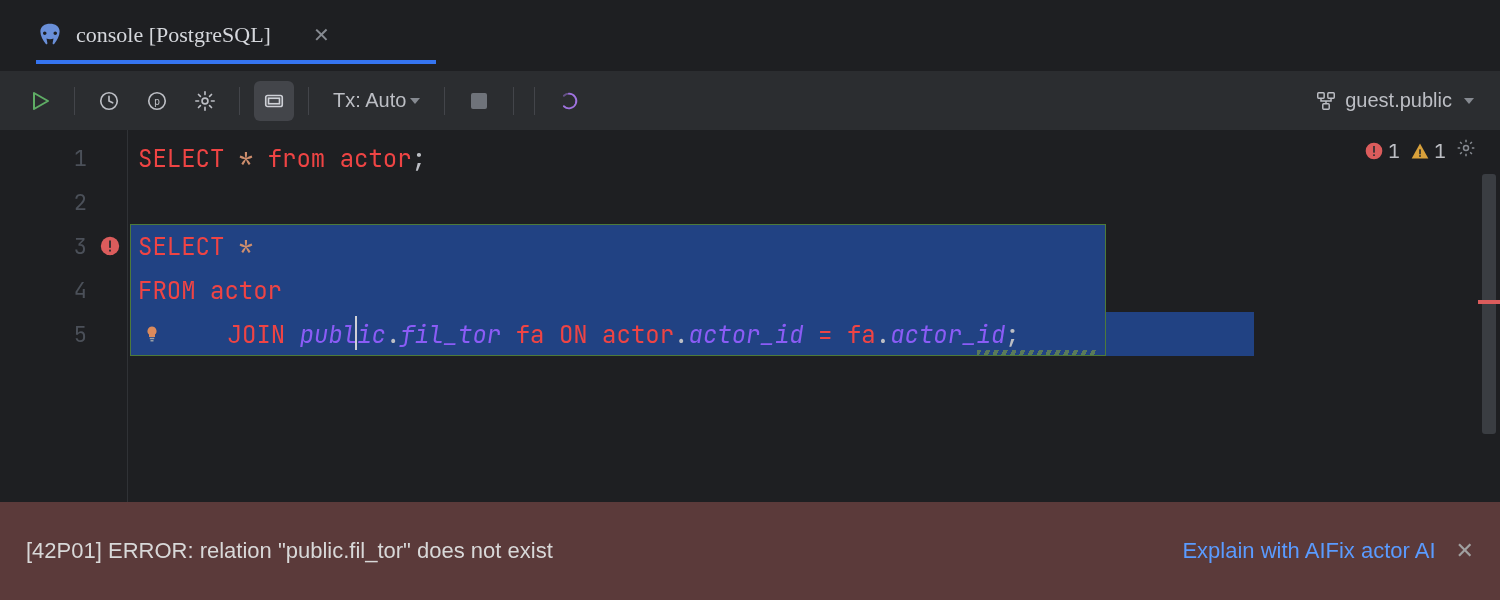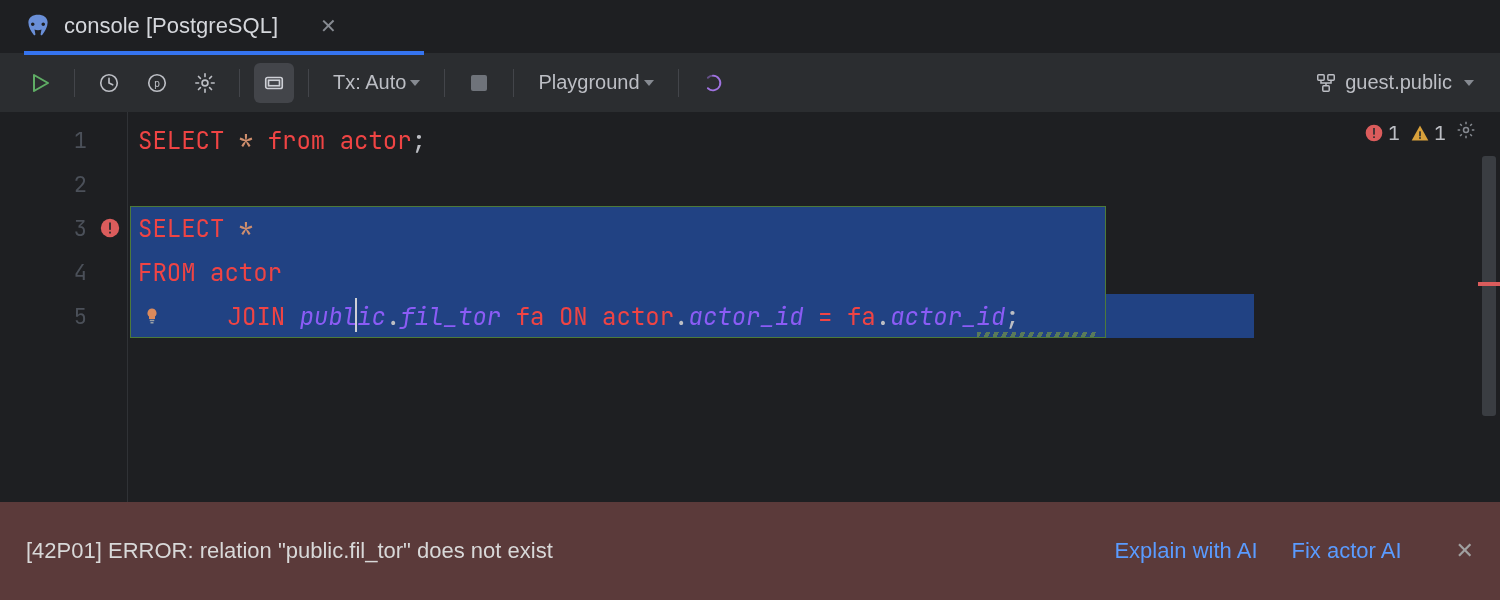--- a/index.html
+++ b/index.html
@@ -7,26 +7,27 @@
   body {
     background: #1e1f22;
     font-family: "Segoe UI", Arial, sans-serif;
     color: #bcbec4;
     display: flex;
     flex-direction: column;
   }
 
   
   .tab-bar {
-    height: 52px;
+    height: 70px;
     display: flex;
     align-items: center;
     background: #1e1f22;
-    padding-left: 24px;
+    padding-left: 36px;
     position: relative;
+    font-family: Liberation Serif, serif;
   }
   .tab {
     display: flex;
     align-items: center;
     gap: 12px;
     height: 58px;
     padding: 0 20px 0 0;
     position: relative;
   }
   .tab-underline {
@@ -161,21 +162,21 @@
 
   
   .error-banner {
     height: 98px;
     background: #5b3a3a;
     display: flex;
     align-items: center;
     padding: 0 26px;
   }
   .error-text { font-size: 22px; color: #d8d8d8; line-height: 1.45; }
-  .banner-actions { margin-left: auto; display: flex; align-items: center; gap: 34px; }
+  .banner-actions { margin-left: auto; display: flex; align-items: center; }
   .ai-link { color: #5a9bff; font-size: 22px; cursor: pointer; }
   .banner-close { color: #a0a0a0; font-size: 22px; cursor:pointer; margin-left: 20px; }
 
   
   .ico { display:block; }
 </style>
 </head>
 <body>
 
 <div class="tab-bar">
@@ -226,24 +227,20 @@
   <div class="tb-sep"></div>
   <div class="tb-text">
     <span>Tx: Auto</span>
     <span class="chev-down"></span>
   </div>
   <div class="tb-sep"></div>
   <div class="tb-btn">
     <div class="stop-square"></div>
   </div>
   <div class="tb-sep"></div>
-  <div class="tb-text">
-    <span>Playground</span>
-    <span class="chev-down"></span>
-  </div>
   <div class="tb-sep"></div>
   <div class="tb-btn">
     <svg class="ico" width="22" height="22" viewBox="0 0 24 24">
         <path d="M12 4a8 8 0 1 1-5.6 13.7" fill="none" stroke="#a073e0" stroke-width="2" stroke-linecap="round"></path>
         <path d="M12 4a8 8 0 0 0-5.6 2.3" fill="none" stroke="#a073e0" stroke-width="2" stroke-linecap="round" opacity="0.5"></path>
       </svg>
   </div>
 
   <div class="toolbar-right">
     <div class="db-schema">

